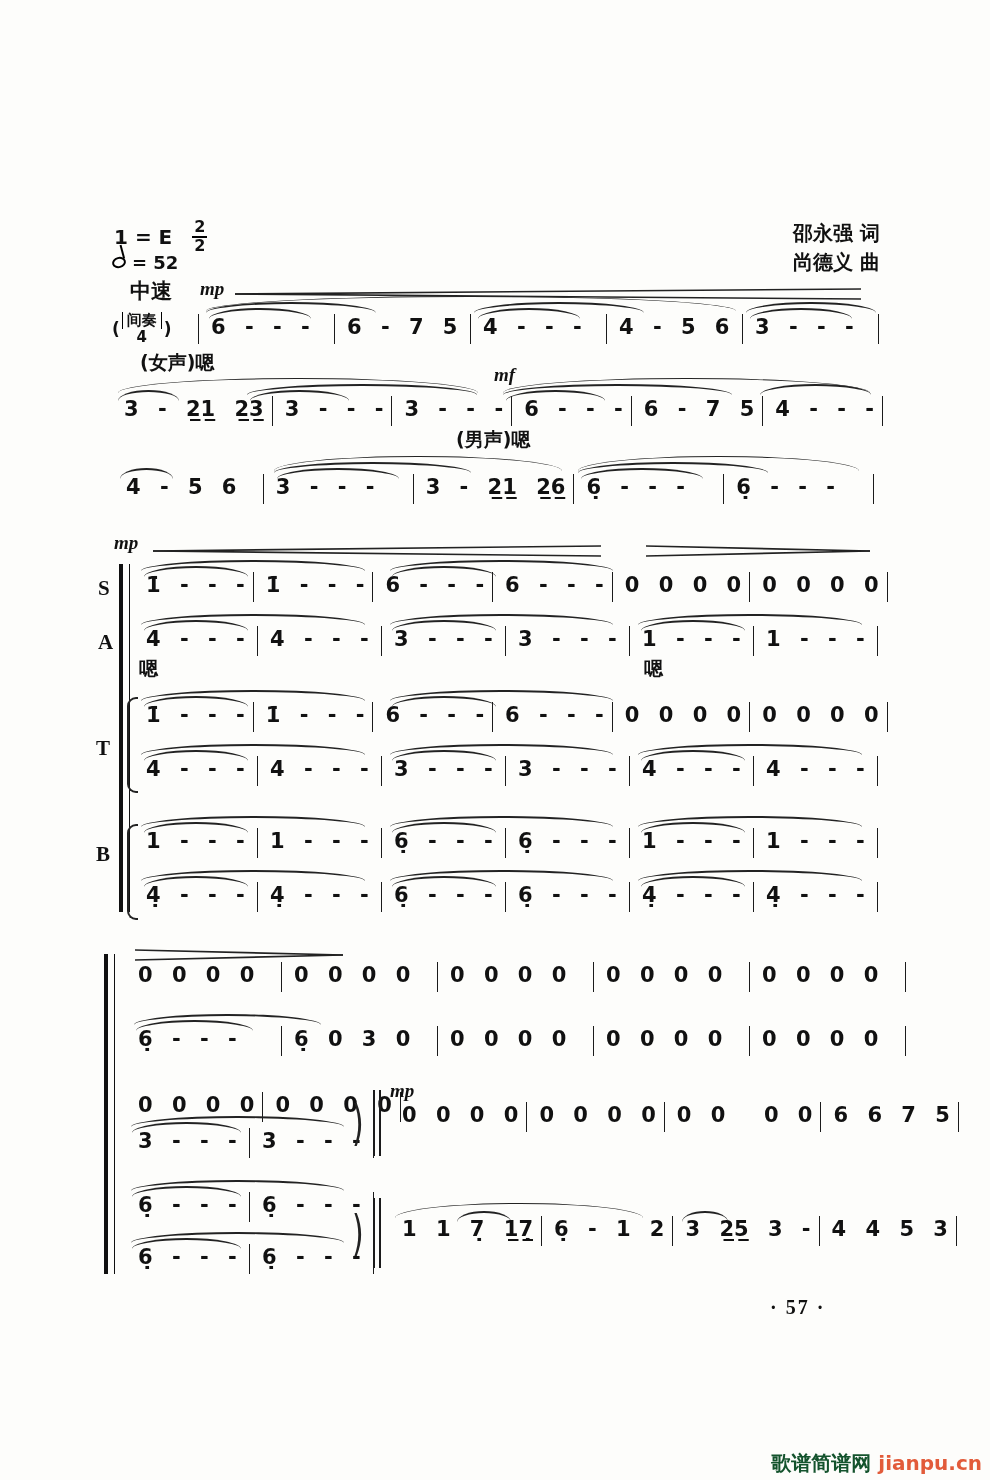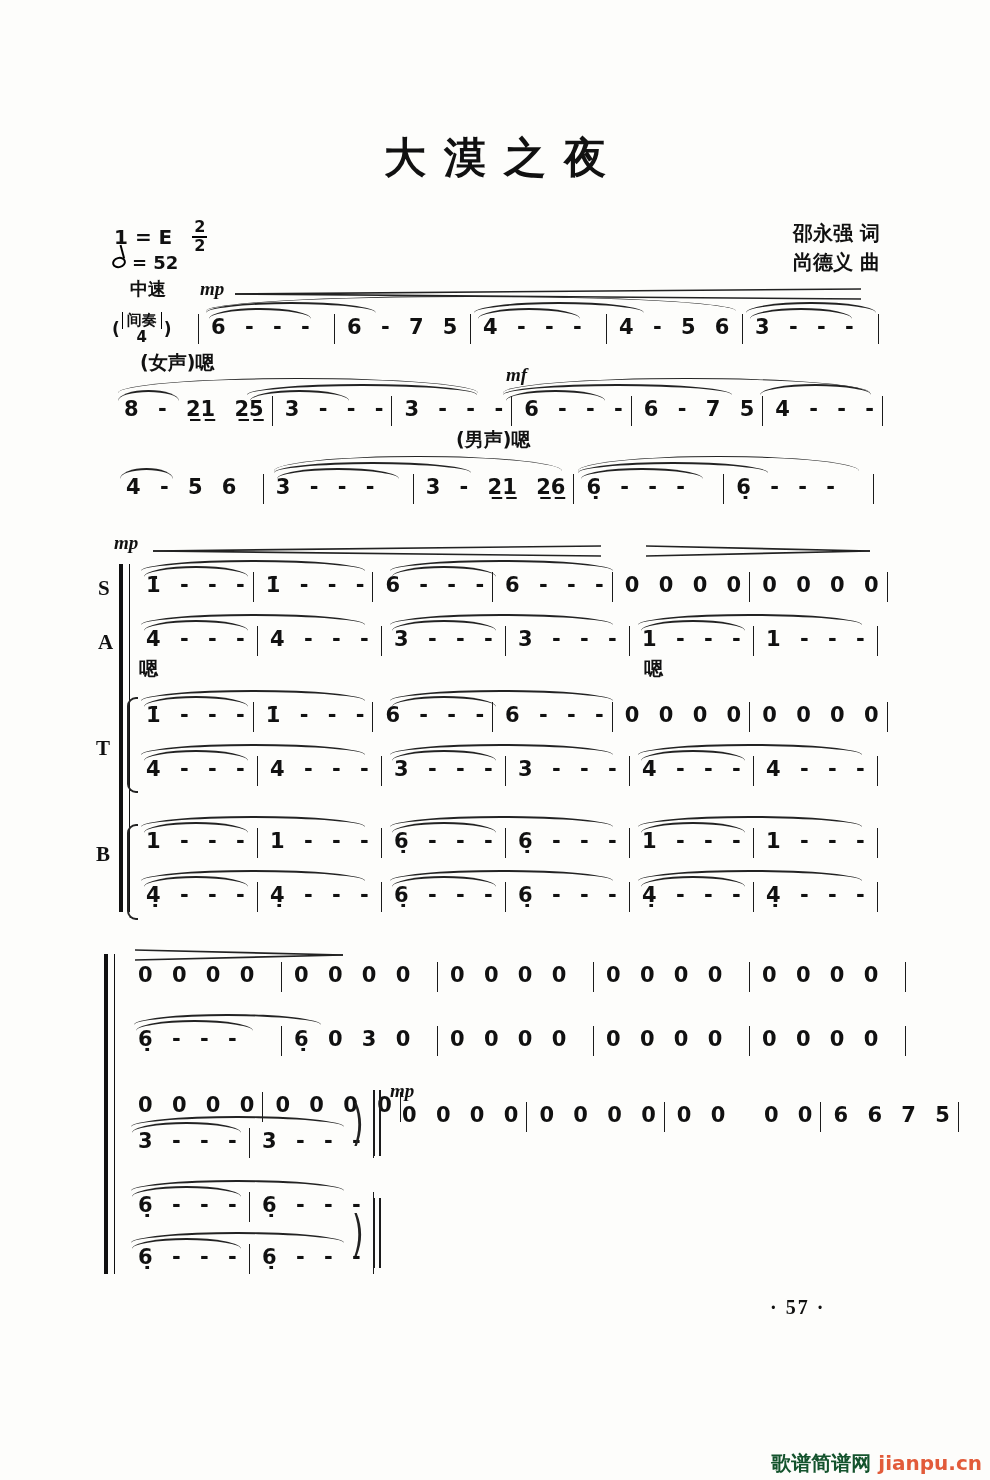--- a/index.html
+++ b/index.html
@@ -12,21 +12,21 @@
   .subtitle{left:0;right:0;top:199px;text-align:center;font-size:19px;font-weight:700;
             letter-spacing:5px;text-indent:5px;}
   .keysig{left:114px;top:219px;font-size:20px;font-weight:700;display:flex;align-items:center;}
   .frac{display:inline-flex;flex-direction:column;align-items:center;margin-left:20px;
         font-size:16px;font-weight:700;line-height:1.05;}
   .frac .top{border-bottom:2px solid #000;padding:0 2px;}
   .temporow{left:112px;top:252px;font-size:18px;font-weight:700;display:flex;align-items:center;gap:6px;}
   .hn{display:inline-block;position:relative;width:10px;height:7px;border:2px solid #000;
       border-radius:55%;transform:rotate(-15deg);}
   .hn::after{content:"";position:absolute;right:-2px;top:-13px;width:2px;height:14px;background:#000;}
-  .tempotext{left:130px;top:277px;font-size:18px;font-weight:700;}
+  .tempotext{left:130px;top:277px;font-size:21px;font-weight:700;}
   .credits{right:110px;top:219px;text-align:right;font-size:20px;font-weight:700;line-height:1.45;}
   
   .dyn{position:absolute;font:italic 700 19px "Liberation Serif",serif;}
   
   .mrow{position:absolute;display:flex;height:30px;align-items:center;
         font:700 21px "DejaVu Sans",sans-serif;}
   .meas{flex:1 1 0;border-right:1.3px solid #1b1b1b;padding:1px 8px 3px 12px;
         word-spacing:12px;white-space:pre;height:26px;line-height:25px;overflow:visible;}
   .lead{border-left:1.3px solid #1b1b1b;}
   .arc{position:absolute;height:9px;border-top:2px solid #222;
@@ -49,21 +49,20 @@
   .pagenum{left:770px;top:1296px;font:700 20px "Liberation Serif",serif;letter-spacing:2px;}
   .watermark{right:8px;top:1450px;font-size:20px;font-weight:700;}
   .wm-site{color:#14532d;}
   .wm-domain{color:#e25b3a;}
 </style>
 </head>
 <body>
 
 <div class="page">
 
-  <div class="abs title">大漠之夜</div>
 
   <div class="abs keysig">
     <span>1 = E</span>
     <span class="frac">
       <span class="top">2</span>
       <span>2</span>
     </span>
   </div>
   <div class="abs temporow">
     <span class="hn"></span>
@@ -101,32 +100,32 @@
       <div class="arc" style="left:81%;width:15%;top:-6px;"></div>
     <span class="meas">6 - - -</span>
         <span class="meas">6 - 7 5</span>
         <span class="meas">4 - - -</span>
         <span class="meas">4 - 5 6</span>
         <span class="meas">3 - - -</span>
       </div>
   </div>
   <span class="lyr" style="left:140px;top:350px;">(女声)嗯</span>
 
-  <span class="dyn" style="left:506px;top:364px;">mf</span>
+  <span class="dyn" style="left:494px;top:364px;">mf</span>
   <div class="mrow" style="left:112px;top:396px;width:766px;">
 
     <div class="arc hi" style="left:0.8%;width:47%;top:-18px;"></div>
     <div class="arc" style="left:0.8%;width:8%;top:-6px;"></div>
     <div class="arc" style="left:17.6%;width:30%;top:-12px;"></div>
     <div class="arc" style="left:18%;width:13%;top:-6px;"></div>
     <div class="arc hi" style="left:51%;width:48%;top:-18px;"></div>
     <div class="arc" style="left:51%;width:30%;top:-12px;"></div>
     <div class="arc" style="left:51.4%;width:13%;top:-6px;"></div>
     <div class="arc" style="left:84.6%;width:14.5%;top:-12px;"></div>
-  <span class="meas">8 - 2̲1̲ 2̲5̲</span>
+  <span class="meas">3 - 2̲1̲ 2̲3̲</span>
       <span class="meas">3 - - -</span>
       <span class="meas">3 - - -</span>
       <span class="meas">6 - - -</span>
       <span class="meas">6 - 7 5</span>
       <span class="meas">4 - - -</span>
     </div>
   <span class="lyr" style="left:456px;top:427px;">(男声)嗯</span>
 
   <div class="mrow" style="left:114px;top:474px;width:760px;">
 
@@ -312,20 +311,30 @@
   <div class="mrow" style="left:126px;top:1244px;width:248px;">
 
     <div class="arc" style="left:2%;width:86%;top:-12px;"></div>
     <div class="arc" style="left:2.5%;width:44%;top:-6px;"></div>
   <span class="meas">6̣ - - -</span>
       <span class="meas">6̣ - - -</span>
     </div>
   <span class="bigparen" style="left:352px;top:1205px;">)</span>
   <div class="dbar" style="left:373px;top:1198px;height:70px;"></div>
 
+  <div class="mrow" style="left:390px;top:1216px;width:516px;">
+
+    <div class="arc hi" style="left:1%;width:48%;top:-13px;"></div>
+    <div class="arc" style="left:13%;width:10.5%;top:-5px;"></div>
+    <div class="arc" style="left:56.5%;width:9%;top:-5px;"></div>
+  <span class="meas">1 1 7̣ 1̲7̲̣</span>
+      <span class="meas">6̣ - 1 2</span>
+      <span class="meas">3 2̲5̲ 3 -</span>
+      <span class="meas">4 4 5 3</span>
+    </div>
 
   <span class="abs pagenum">· 57 ·</span>
   <div class="abs watermark">
     <span class="wm-site">歌谱简谱网</span>
     <span class="wm-domain">jianpu.cn</span>
   </div>
 
 </div>
 
 </body></html>

